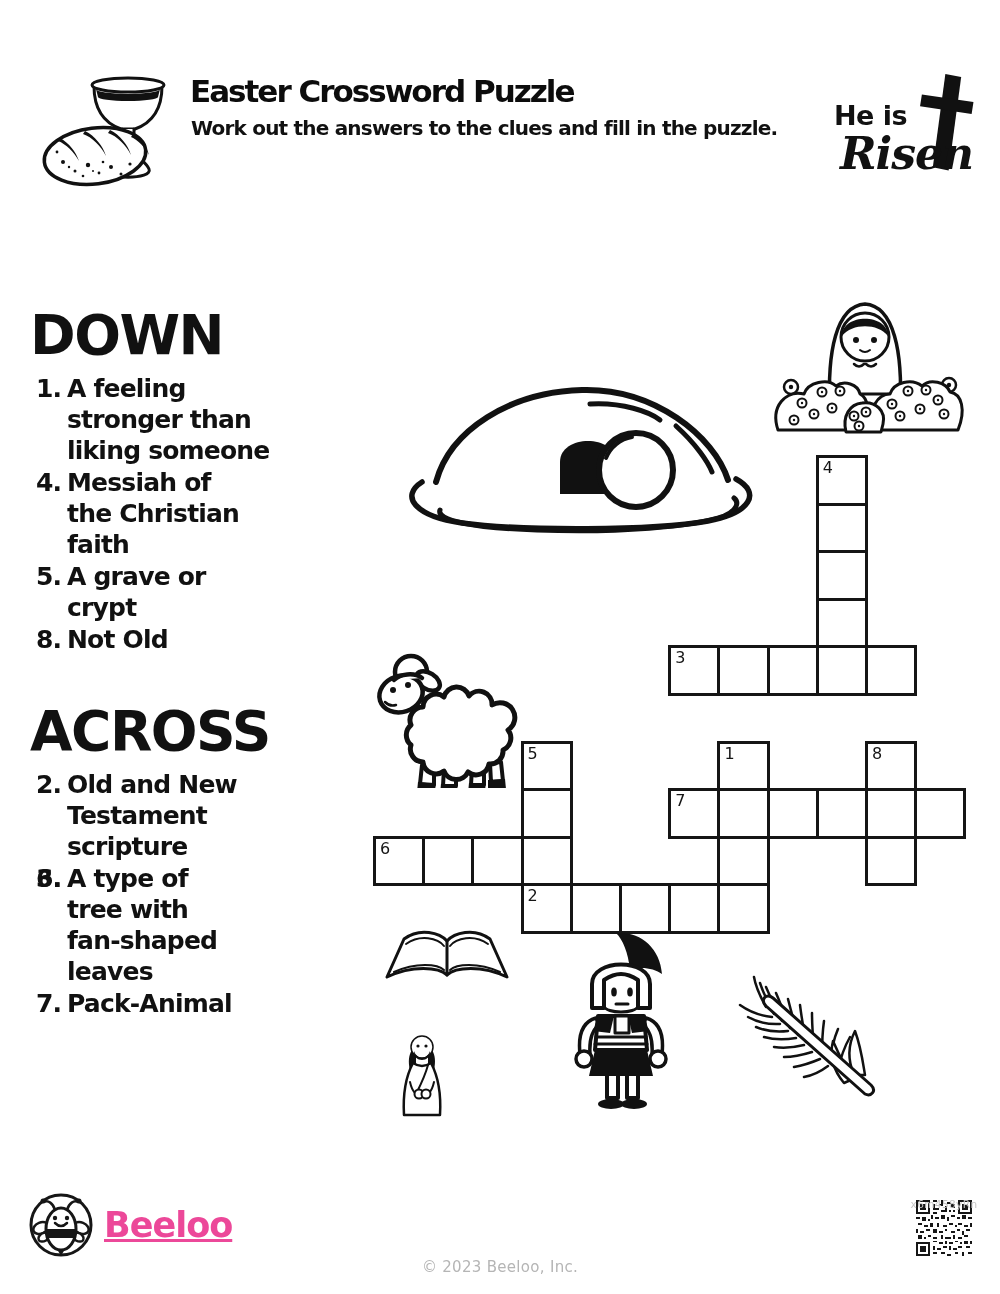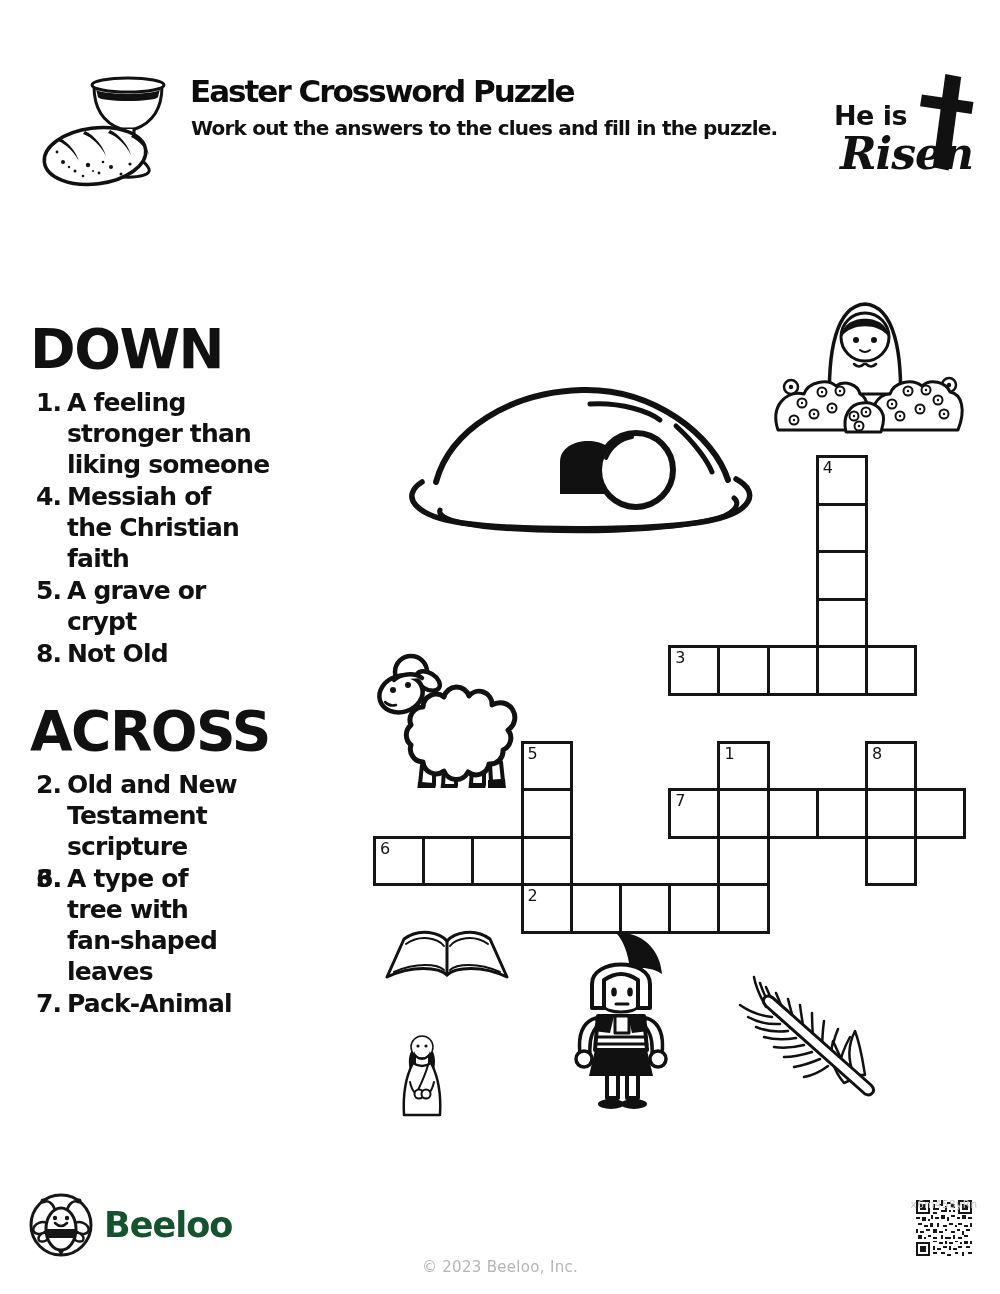--- a/index.html
+++ b/index.html
@@ -31,21 +31,21 @@
   .cell {
     position:absolute; box-sizing:border-box; border:3px solid #151515; background:#fff;
   }
   .cellnum {
     position:absolute; top:0px; left:4px; font-size:16px; font-weight:400; letter-spacing:0;
     font-family:"DejaVu Sans",sans-serif; color:#151515;
   }
 
   
   .brand { position:absolute; left:28px; top:1192px; display:flex; align-items:center; }
-  .brand-name { font-size:35px; font-weight:bold; letter-spacing:-1px; margin-left:10px; color:#14532d; }
+  .brand-name { font-size:35px; font-weight:bold; letter-spacing:-1px; margin-left:10px; color:#ec4899;text-decoration:underline; }
   .copyright { position:absolute; left:0; right:0; top:1258px; text-align:center; font-size:15px; color:#b5b5b5; letter-spacing:0.3px; }
   .qr-wrap { position:absolute; left:916px; top:1200px; width:56px; }
   .qr-label { position:absolute; left:898px; top:1198px; width:92px; text-align:center; font-size:10.5px; color:#c6c6c6; letter-spacing:0.4px; }
 </style>
 </head>
 <body>
 
 <div class="page">
 
   <svg class="ill" style="left:33px; top:72px" width="155" height="118" viewBox="0 0 155 118">
@@ -86,21 +86,21 @@
     <svg class="cross-svg" width="72" height="100" viewBox="0 0 72 100">
       <g fill="#111" transform="rotate(4 36 50)">
         <path d="M34,2 L50,4 L44,98 L28,96 Z"></path>
         <path d="M12,24 L64,28 L63,40 L11,36 Z"></path>
       </g>
     </svg>
     <span class="heis">He is</span>
     <span class="risen">Risen</span>
   </div>
 
-  <section class="clue-block" style="top:322px">
+  <section class="clue-block" style="top:308px">
     <h2 class="clue-heading">DOWN</h2>
     <div id="down-clues">
         <div class="clue"><span class="clue-num">1.</span><span class="clue-text">A feeling
 stronger than
 liking someone</span></div>
         <div class="clue"><span class="clue-num">4.</span><span class="clue-text">Messiah of
 the Christian
 faith</span></div>
         <div class="clue"><span class="clue-num">5.</span><span class="clue-text">A grave or
 crypt</span></div>

